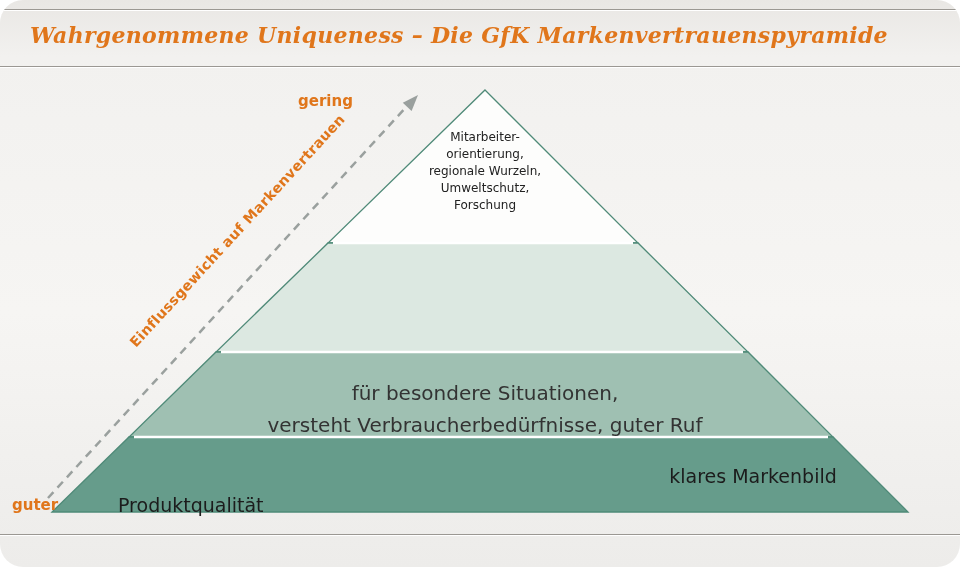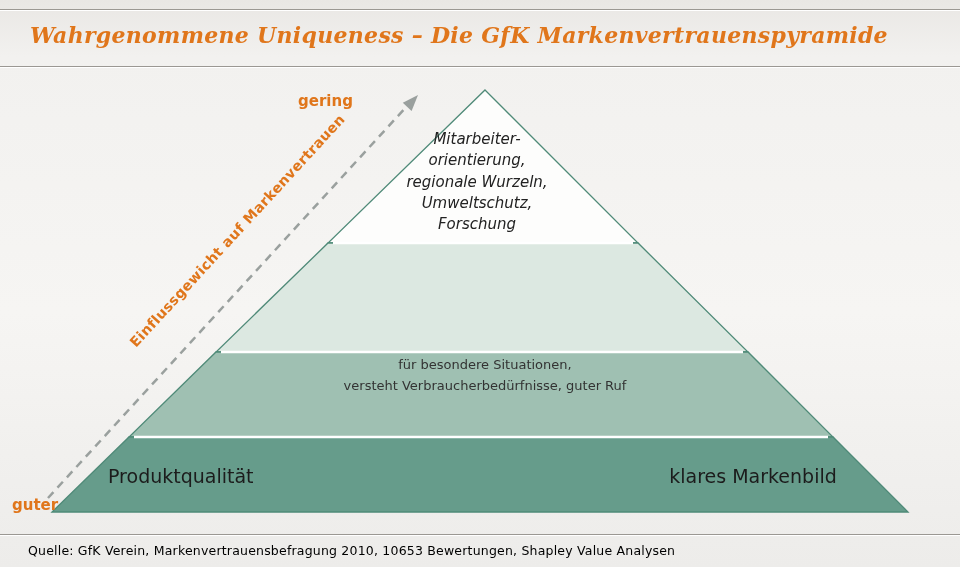--- a/index.html
+++ b/index.html
@@ -4,20 +4,21 @@
 <style>
   * { margin: 0; padding: 0; box-sizing: border-box; }
   body { font-family: "DejaVu Sans", "Liberation Sans", sans-serif; background: #ffffff; }
 
   .slide {
     position: relative;
     width: 960px;
     height: 567px;
     overflow: hidden;
     background: linear-gradient(180deg, #e9e7e4 0%, #f2f1ef 10%, #f6f5f3 55%, #edecea 100%);
+    border-radius: 23px;
   }
 
   .rule {
     position: absolute;
     left: 0; right: 0;
     height: 2px;
     border-top: 1px solid #9b9893;
     border-bottom: 1px solid #ffffff;
   }
   .rule-top    { top: 9px;  }
@@ -51,31 +52,31 @@
     color: #e0761b;
   }
   .axis-gering { left: 298px; top: 92px; }
   .axis-hoch   { left: 12px;  top: 496px; }
 
   .layer-text {
     position: absolute;
     text-align: center;
     white-space: pre-line;
   }
-  .l1 { left: 347px; top: 129px; width: 260px; font-size: 15px; line-height: 1.42; color: #222222; font-style: italic; }
+  .l1 { left: 355px; top: 129px; width: 260px; font-size: 12px; line-height: 1.42; color: #222222; }
   .l2 { left: 305px; top: 258px; width: 360px; font-size: 15px; font-weight: bold; line-height: 1.45; color: #111111; }
-  .l3 { left: 225px; top: 355px; width: 520px; font-size: 13px; line-height: 1.6; color: #333333; }
+  .l3 { left: 225px; top: 377px; width: 520px; font-size: 20px; line-height: 1.6; color: #333333; }
 
   .base-lbl {
     position: absolute;
     top: 465px;
     font-size: 19px;
     color: #1c1c1c;
   }
-  .base-left  { left: 108px; }
+  .base-left  { left: 118px; margin-top: 29px; }
   .base-right { left: 660px; width: 186px; text-align: center; }
 
   .footer-source {
     position: absolute;
     left: 28px; top: 543px;
     font-size: 12.5px;
     letter-spacing: 0.2px;
     color: #000000;
   }
   .footer-site {
@@ -125,15 +126,14 @@
 Forschung</div>
     <div class="layer-text l3">für besondere Situationen,
 versteht Verbraucherbedürfnisse, guter Ruf</div>
     <div class="base-lbl base-left">Produktqualität</div>
     <div class="base-lbl base-right">klares Markenbild</div>
 
   </div>
 
   <div class="rule rule-footer"></div>
 
-  <div class="footer-source">Quelle: GfK Verein, Markenvertrauensbefragung  2010, 10653 Bewertungen, Shapley  Value  Analysen</div>
 
 </div>
 
 </body></html>

